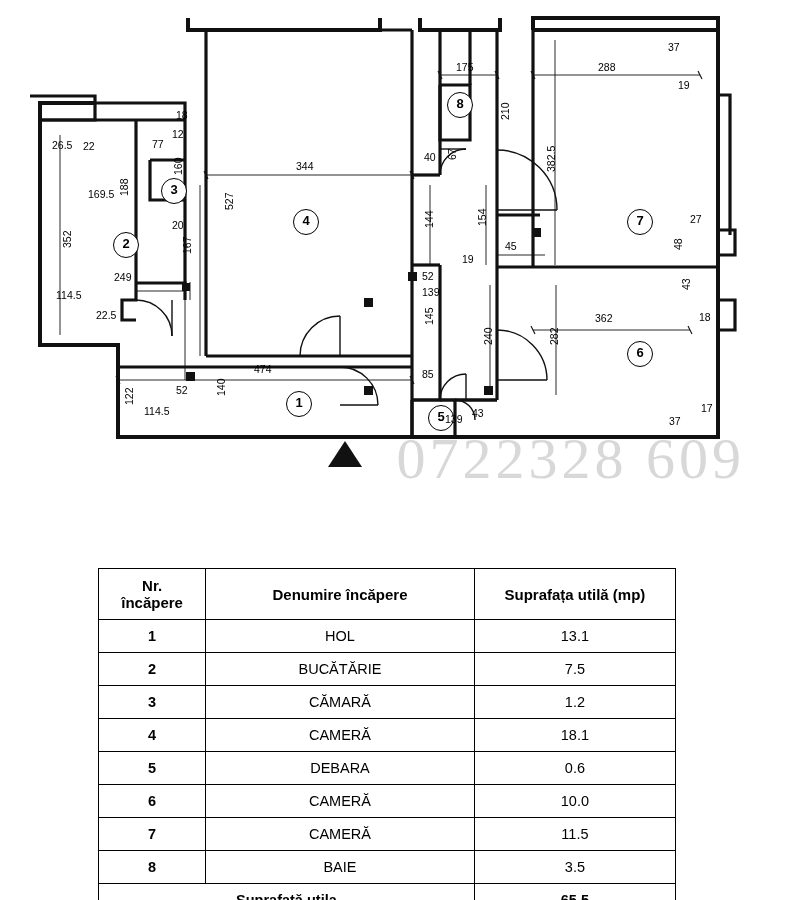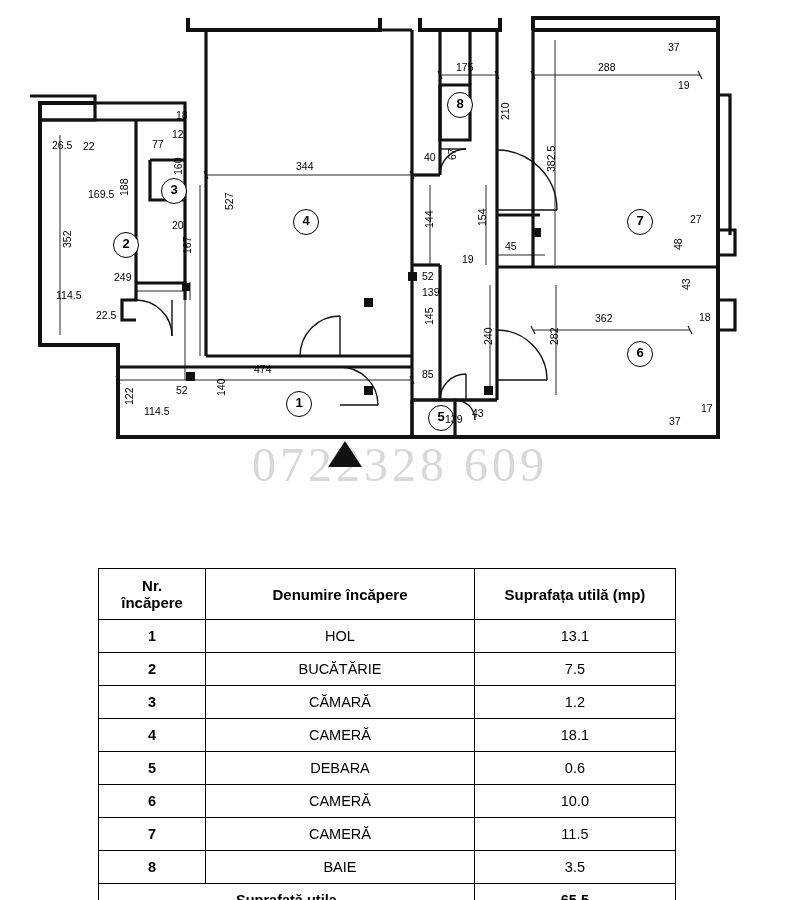--- a/index.html
+++ b/index.html
@@ -7,24 +7,23 @@
     width:799px;height:900px;background:#ffffff;
     font-family:"Liberation Sans", sans-serif;
     position:relative;overflow:hidden;color:#000;
   }
   
   #plan-wrap{position:absolute;left:0;top:0;width:799px;height:545px;}
   #plan-svg{position:absolute;left:0;top:0;}
   .wm{
     position:absolute;left:55px;top:425px;width:690px;
     font-family:"Liberation Serif", serif;
-    font-size:48px;letter-spacing:4px;color:#d8d8d8;
-    text-align:center;pointer-events:none;user-select:none;
+    font-size:58px;letter-spacing:4px;color:#d8d8d8;
+    text-align:right;pointer-events:none;user-select:none;
     font-weight:400;
-    margin-top:12px;
   }
   
   .room-num{
     position:absolute;width:24px;height:24px;border:1.6px solid #000;
     border-radius:50%;background:#fff;
     font-size:13px;font-weight:bold;line-height:21px;text-align:center;
   }
   
   .dim{position:absolute;font-size:10.5px;line-height:11px;white-space:nowrap;}
   .dim.v{transform-origin:0 0;transform:rotate(-90deg);}

